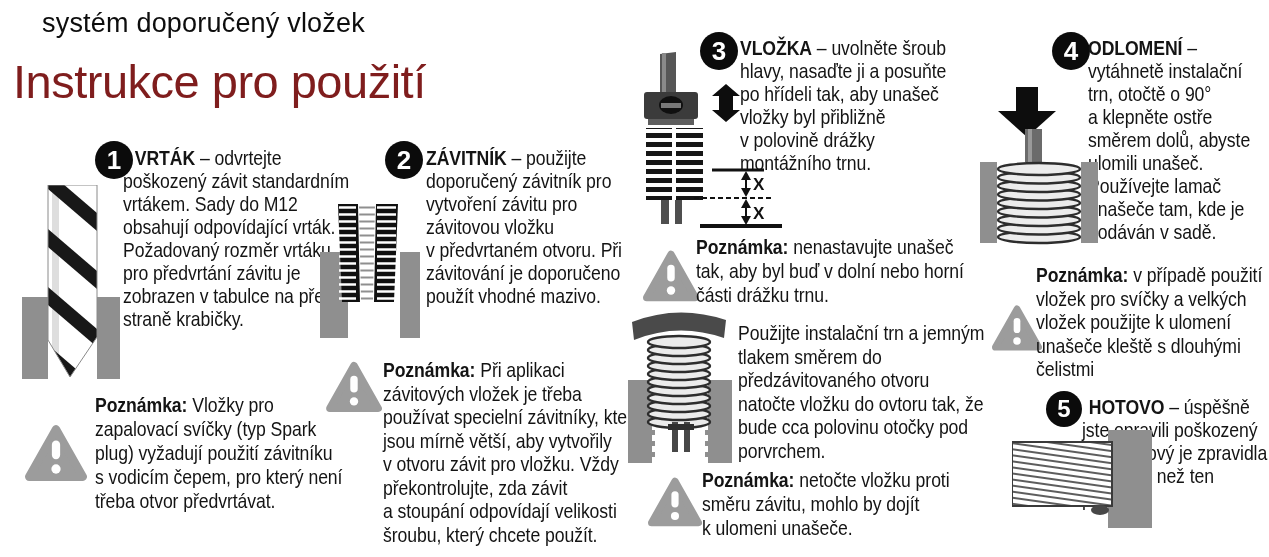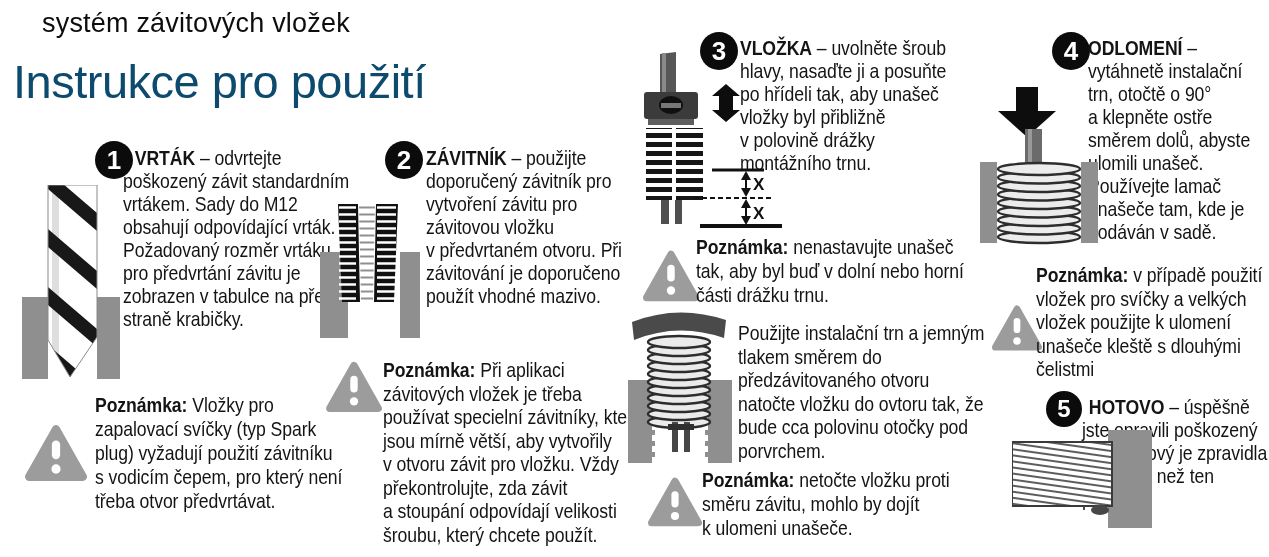--- a/index.html
+++ b/index.html
@@ -1,37 +1,37 @@
 <!DOCTYPE html>
 <html><head>
 <meta charset="utf-8">
 <style>
   * { margin:0; padding:0; box-sizing:border-box; }
   html,body { background:#ffffff; }
   body { font-family:"Liberation Sans","DejaVu Sans",sans-serif; color:#141414; }
   .page { position:relative; width:1269px; height:557px; background:#fff; overflow:hidden; }
   .abs { position:absolute; }
   .subtitle { font-size:27px; color:#0d0d0d; letter-spacing:0.2px; }
-  .title { font-size:47px; color:#0c4a6e; letter-spacing:-0.5px; }
+  .title { font-size:47px; color:#7f1d1d; letter-spacing:-0.5px; }
   .badge { width:38px; height:38px; border-radius:50%; background:#0b0b0b; color:#fff;
            font-weight:bold; font-size:26px; display:flex; align-items:center; justify-content:center; }
   .badge.small { width:36px; height:36px; font-size:24px; }
   .cond { transform:scaleX(0.84); transform-origin:0 0; }
   .steptext { font-size:21px; line-height:23px; letter-spacing:-0.1px; }
   .notetext { font-size:21px; line-height:24px; letter-spacing:-0.1px; }
   .steptext b, .notetext b { font-weight:bold; }
   svg { display:block; }
   .dimx { font:bold 17px "Liberation Sans",sans-serif; fill:#111; }
 </style>
 </head>
 <body>
 
 <div class="page">
 
-  <div class="abs subtitle" style="left:42px;top:8px">systém závitových vložek</div>
+  <div class="abs subtitle" style="left:42px;top:8px">systém doporučený vložek</div>
   <div class="abs title" style="left:13px;top:54px">Instrukce pro použití</div>
 
   <div class="abs badge" style="left:95px;top:141px">1</div>
   <div class="abs steptext cond" style="left:123px;top:146px;width:276px;text-indent:14px">
     <b>VRTÁK</b>
     <span>– odvrtejte poškozený závit standardním vrtákem. Sady do M12 obsahují odpovídající vrták. Požadovaný rozměr vrtáku pro předvrtání závitu je zobrazen v&nbsp;tabulce na přední straně krabičky.</span>
   </div>
 
   <svg class="abs" style="left:8px;top:185px" width="112" height="196" viewBox="0 0 112 196">
     <defs>

